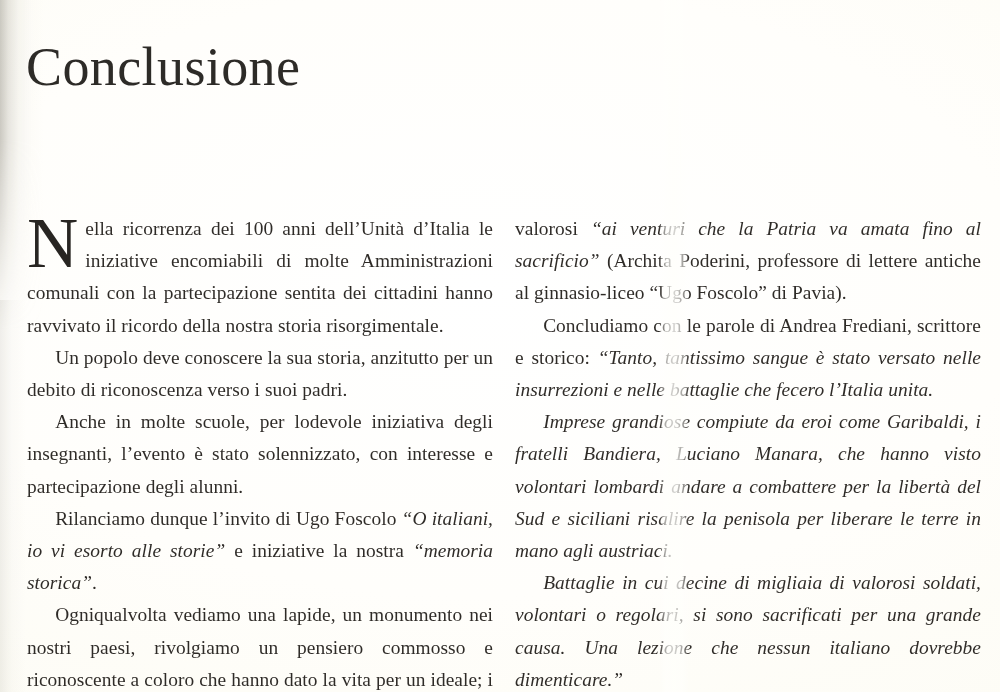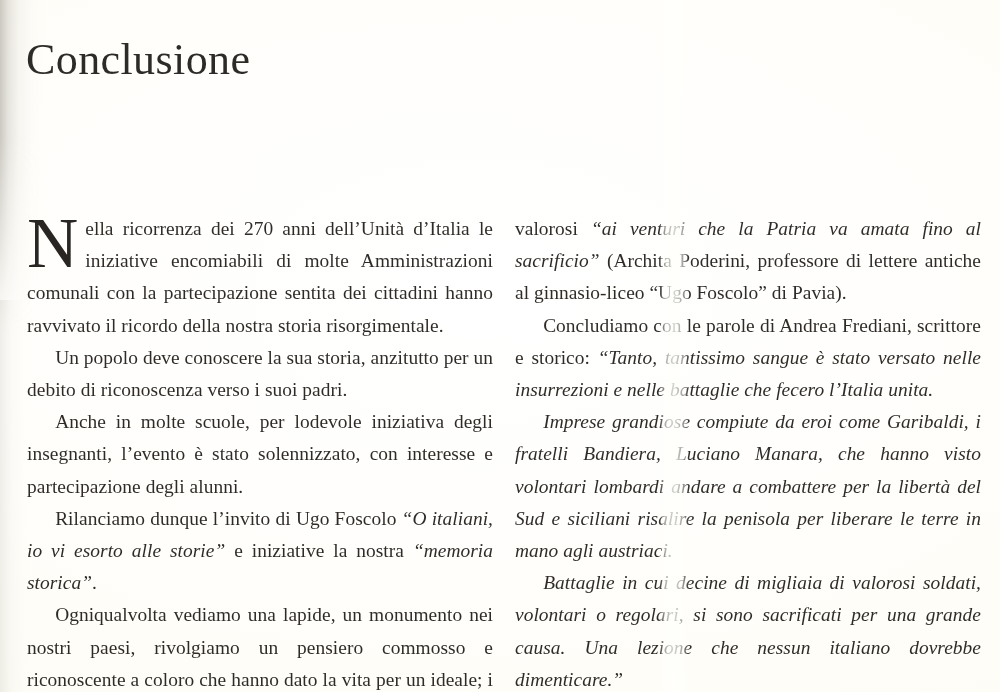--- a/index.html
+++ b/index.html
@@ -65,21 +65,21 @@
         rgba(255,255,252,0.58) 78%,
         rgba(255,255,253,0) 100%);
     pointer-events: none;
     z-index: 5;
   }
 
   #page-title {
     position: absolute;
     left: 26px;
     top: -4px;
-    font-size: 44px;
+    font-size: 54px;
     line-height: 70px;
     letter-spacing: 0.4px;
     font-weight: 400;
     color: #16130f;
     white-space: nowrap;
   }
 
   .column {
     position: absolute;
     top: 213px;
@@ -130,21 +130,21 @@
 <div id="page">
 
   <div id="paper-tone"></div>
   <div id="gutter-shadow"></div>
   <div id="gutter-shadow-lower"></div>
 
   <h1 id="page-title">Conclusione</h1>
 
   <div class="column" id="column-left">
 
-    <p class="para dropcap-para"><span class="dropcap">N</span><span>ella ricorrenza dei 270 anni dell’Unità d’Italia le iniziative encomiabili di molte Amministrazioni comunali con la partecipazione sentita dei cittadini hanno ravvivato il ricordo della nostra storia risorgimentale.</span></p>
+    <p class="para dropcap-para"><span class="dropcap">N</span><span>ella ricorrenza dei 100 anni dell’Unità d’Italia le iniziative encomiabili di molte Amministrazioni comunali con la partecipazione sentita dei cittadini hanno ravvivato il ricordo della nostra storia risorgimentale.</span></p>
 
     <p class="para"><span>Un popolo deve conoscere la sua storia, anzitutto per un debito di riconoscenza verso i suoi padri.</span></p>
 
     <p class="para"><span>Anche in molte scuole, per lodevole iniziativa degli insegnanti, l’evento è stato solennizzato, con interesse e partecipazione degli alunni.</span></p>
 
     <p class="para"><span>Rilanciamo dunque l’invito di Ugo Foscolo </span><span class="q">“O italiani, io vi esorto alle storie”</span><span> e iniziative la nostra </span><span class="q">“memoria storica”</span><span>.</span></p>
 
     <p class="para"><span>Ogniqualvolta vediamo una lapide, un monumento nei nostri paesi, rivolgiamo un pensiero commosso e riconoscente a coloro che hanno dato la vita per un ideale; i loro nomi, incisi nelle Tavole della Storia,</span></p>
 
   </div>

